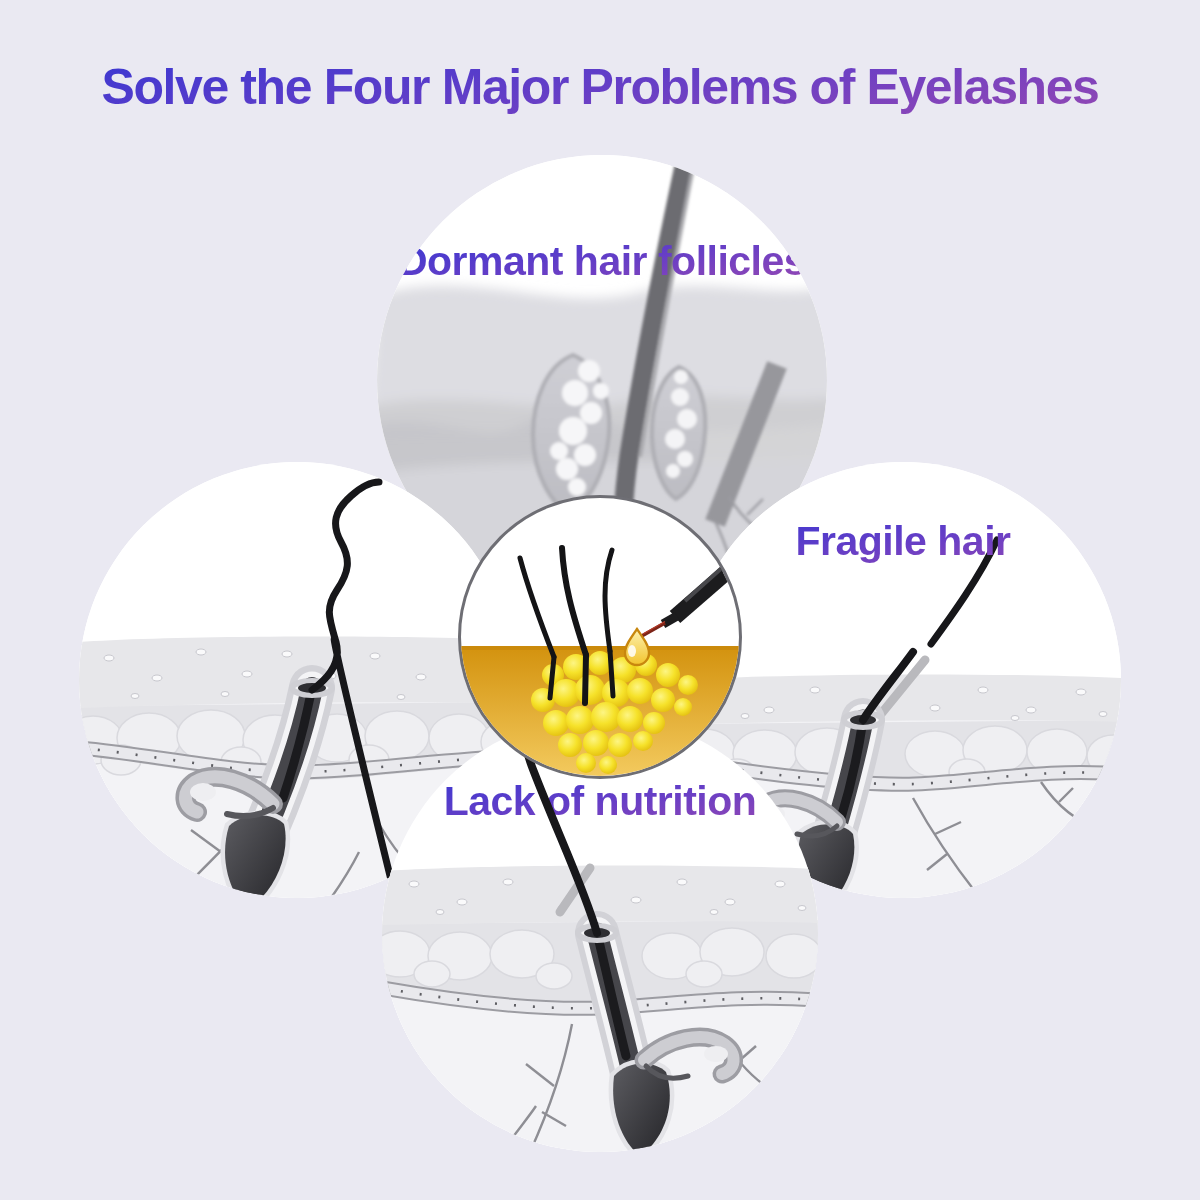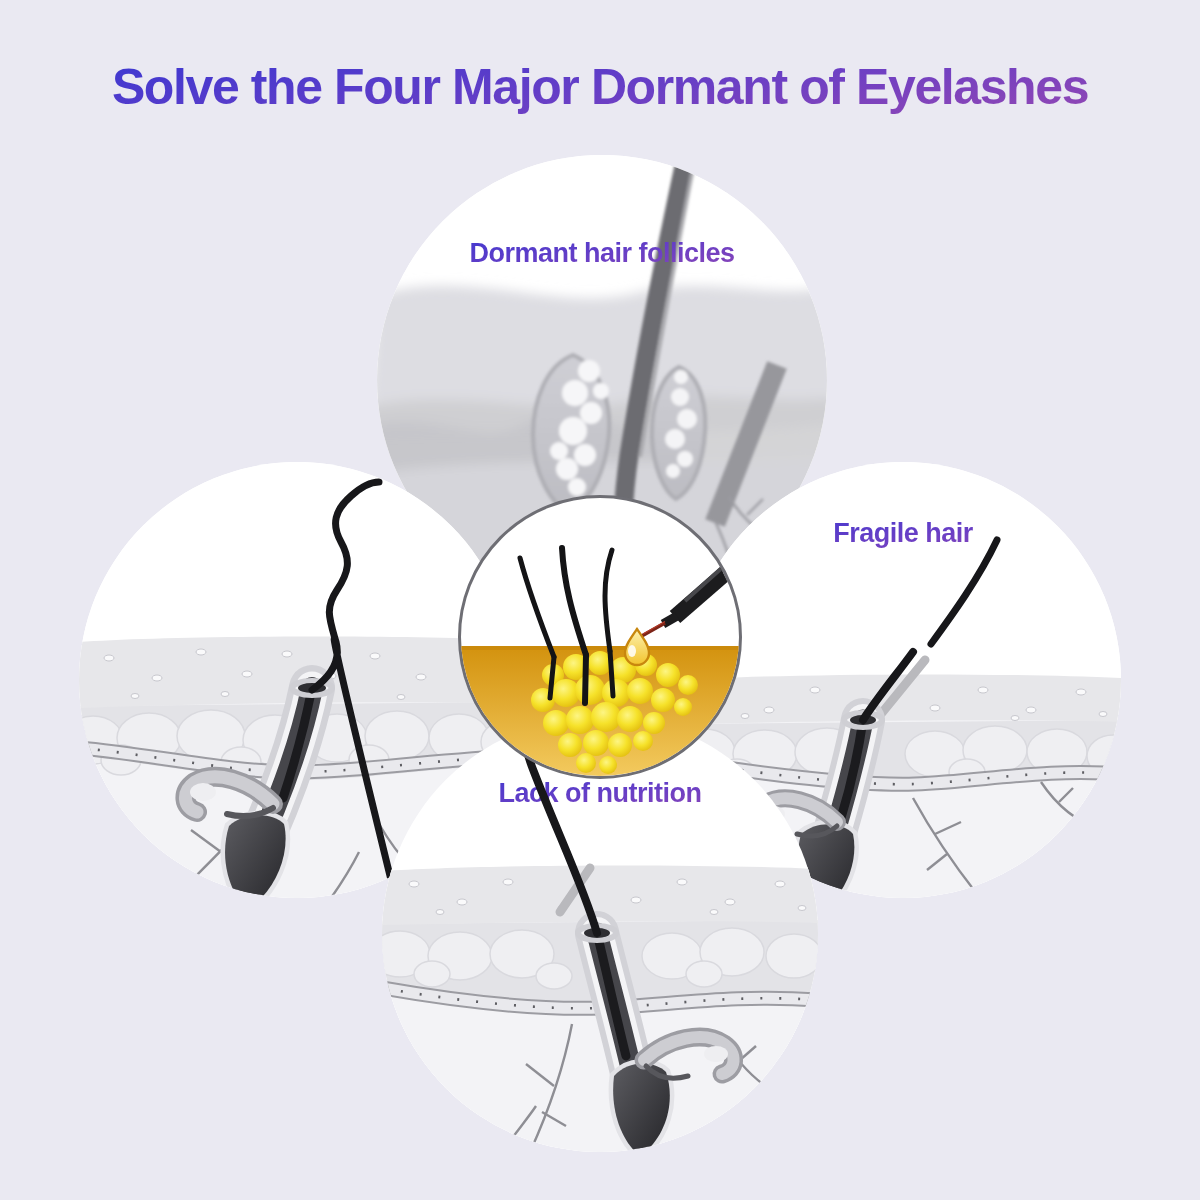--- a/index.html
+++ b/index.html
@@ -24,34 +24,34 @@
   .circle-top   {left:377px;top:155px;width:450px;height:450px;z-index:1;}
   .circle-left  {left:79px; top:462px;width:436px;height:436px;z-index:2;}
   .circle-right {left:685px;top:462px;width:436px;height:436px;z-index:2;}
   .circle-bottom{left:382px;top:716px;width:436px;height:436px;z-index:3;}
   .circle-center{
     left:458px;top:495px;width:284px;height:284px;z-index:4;
     border:3px solid #6e6e74;box-sizing:border-box;background:#ffffff;
   }
   .problem-label{
     position:absolute;left:0;width:100%;text-align:center;
-    font-size:27px;letter-spacing:-0.5px;white-space:nowrap;
+    font-size:41px;letter-spacing:-0.5px;white-space:nowrap;
   }
   .label-top{top:83px;}
   .label-left{top:36px;}
   .label-right{top:56px;}
   .label-bottom{top:62px;z-index:1;}
   .svg-over{z-index:2;}
 </style>
 </head>
 <body>
 
 <div class="canvas">
 
-  <div class="page-title grad-text">Solve the Four Major Dormant of Eyelashes</div>
+  <div class="page-title grad-text">Solve the Four Major Problems of Eyelashes</div>
 
   <div class="circle circle-top">
     <svg width="450" height="450" viewBox="0 0 450 450" aria-hidden="true">
       <defs>
         <filter id="t-blur5" x="-20%" y="-20%" width="140%" height="140%">
             <feGaussianBlur stdDeviation="6"></feGaussianBlur>
           </filter>
         <filter id="t-blur2" x="-20%" y="-20%" width="140%" height="140%">
             <feGaussianBlur stdDeviation="1.6"></feGaussianBlur>
           </filter>

